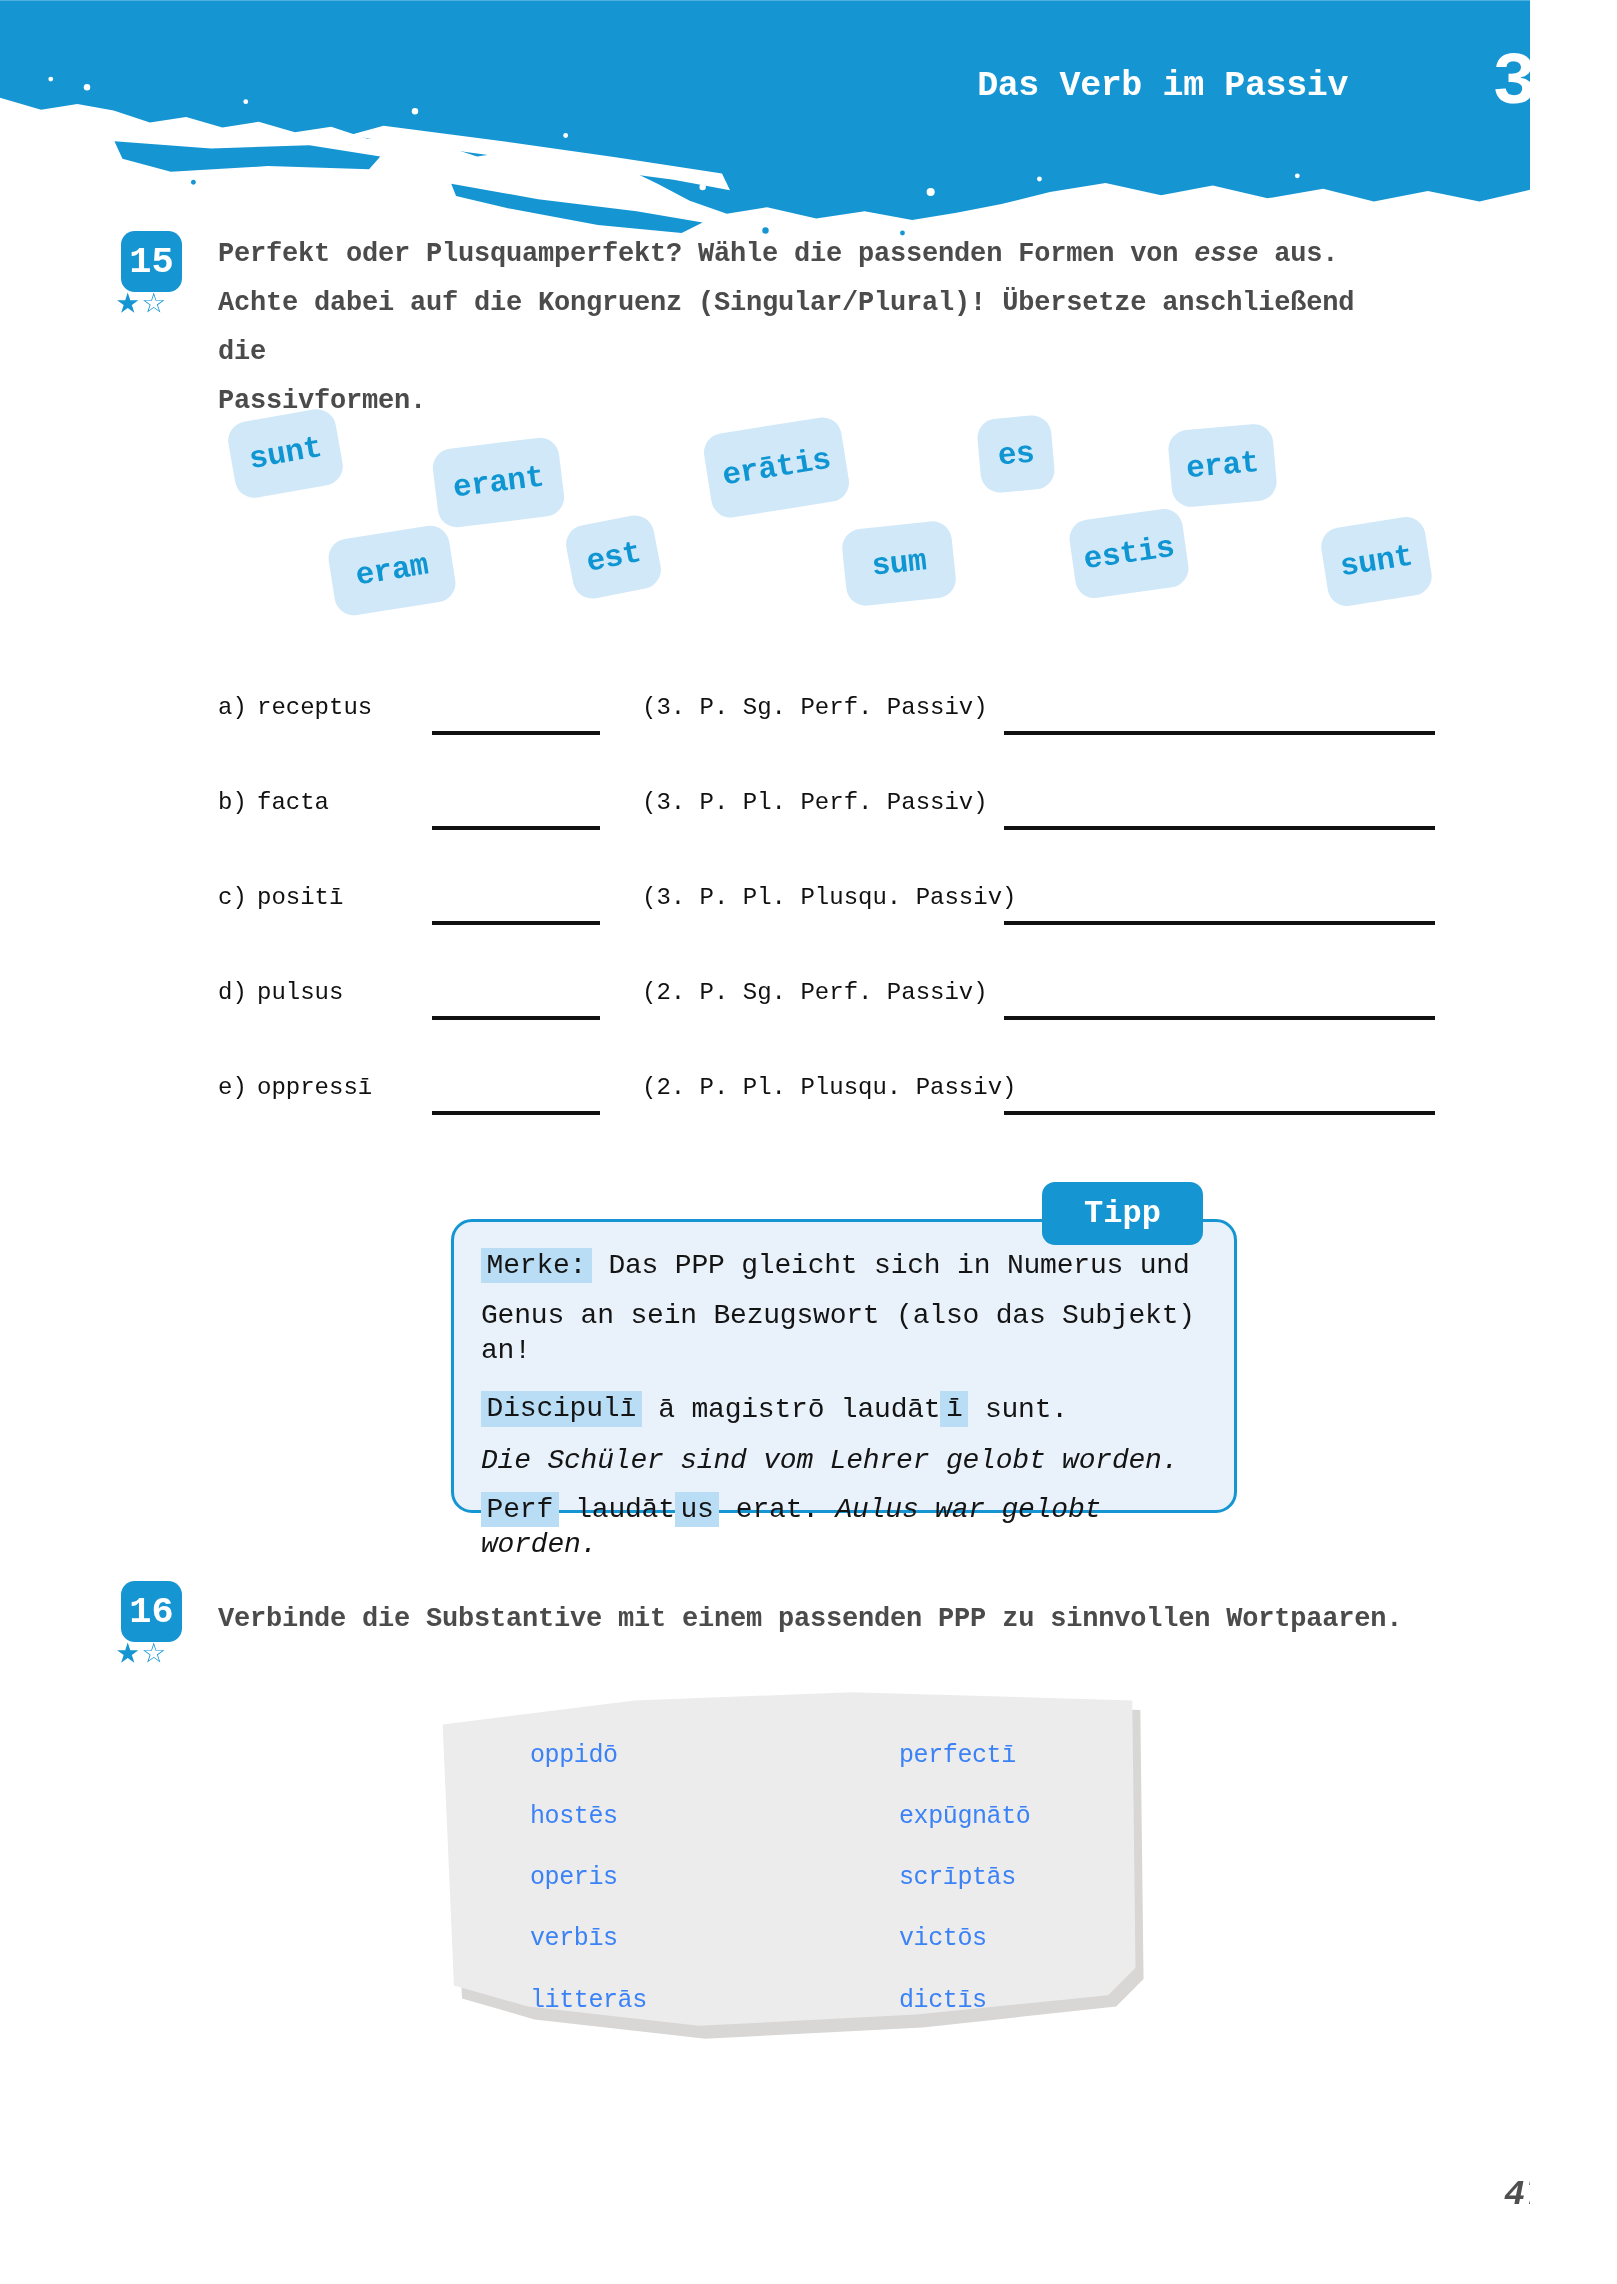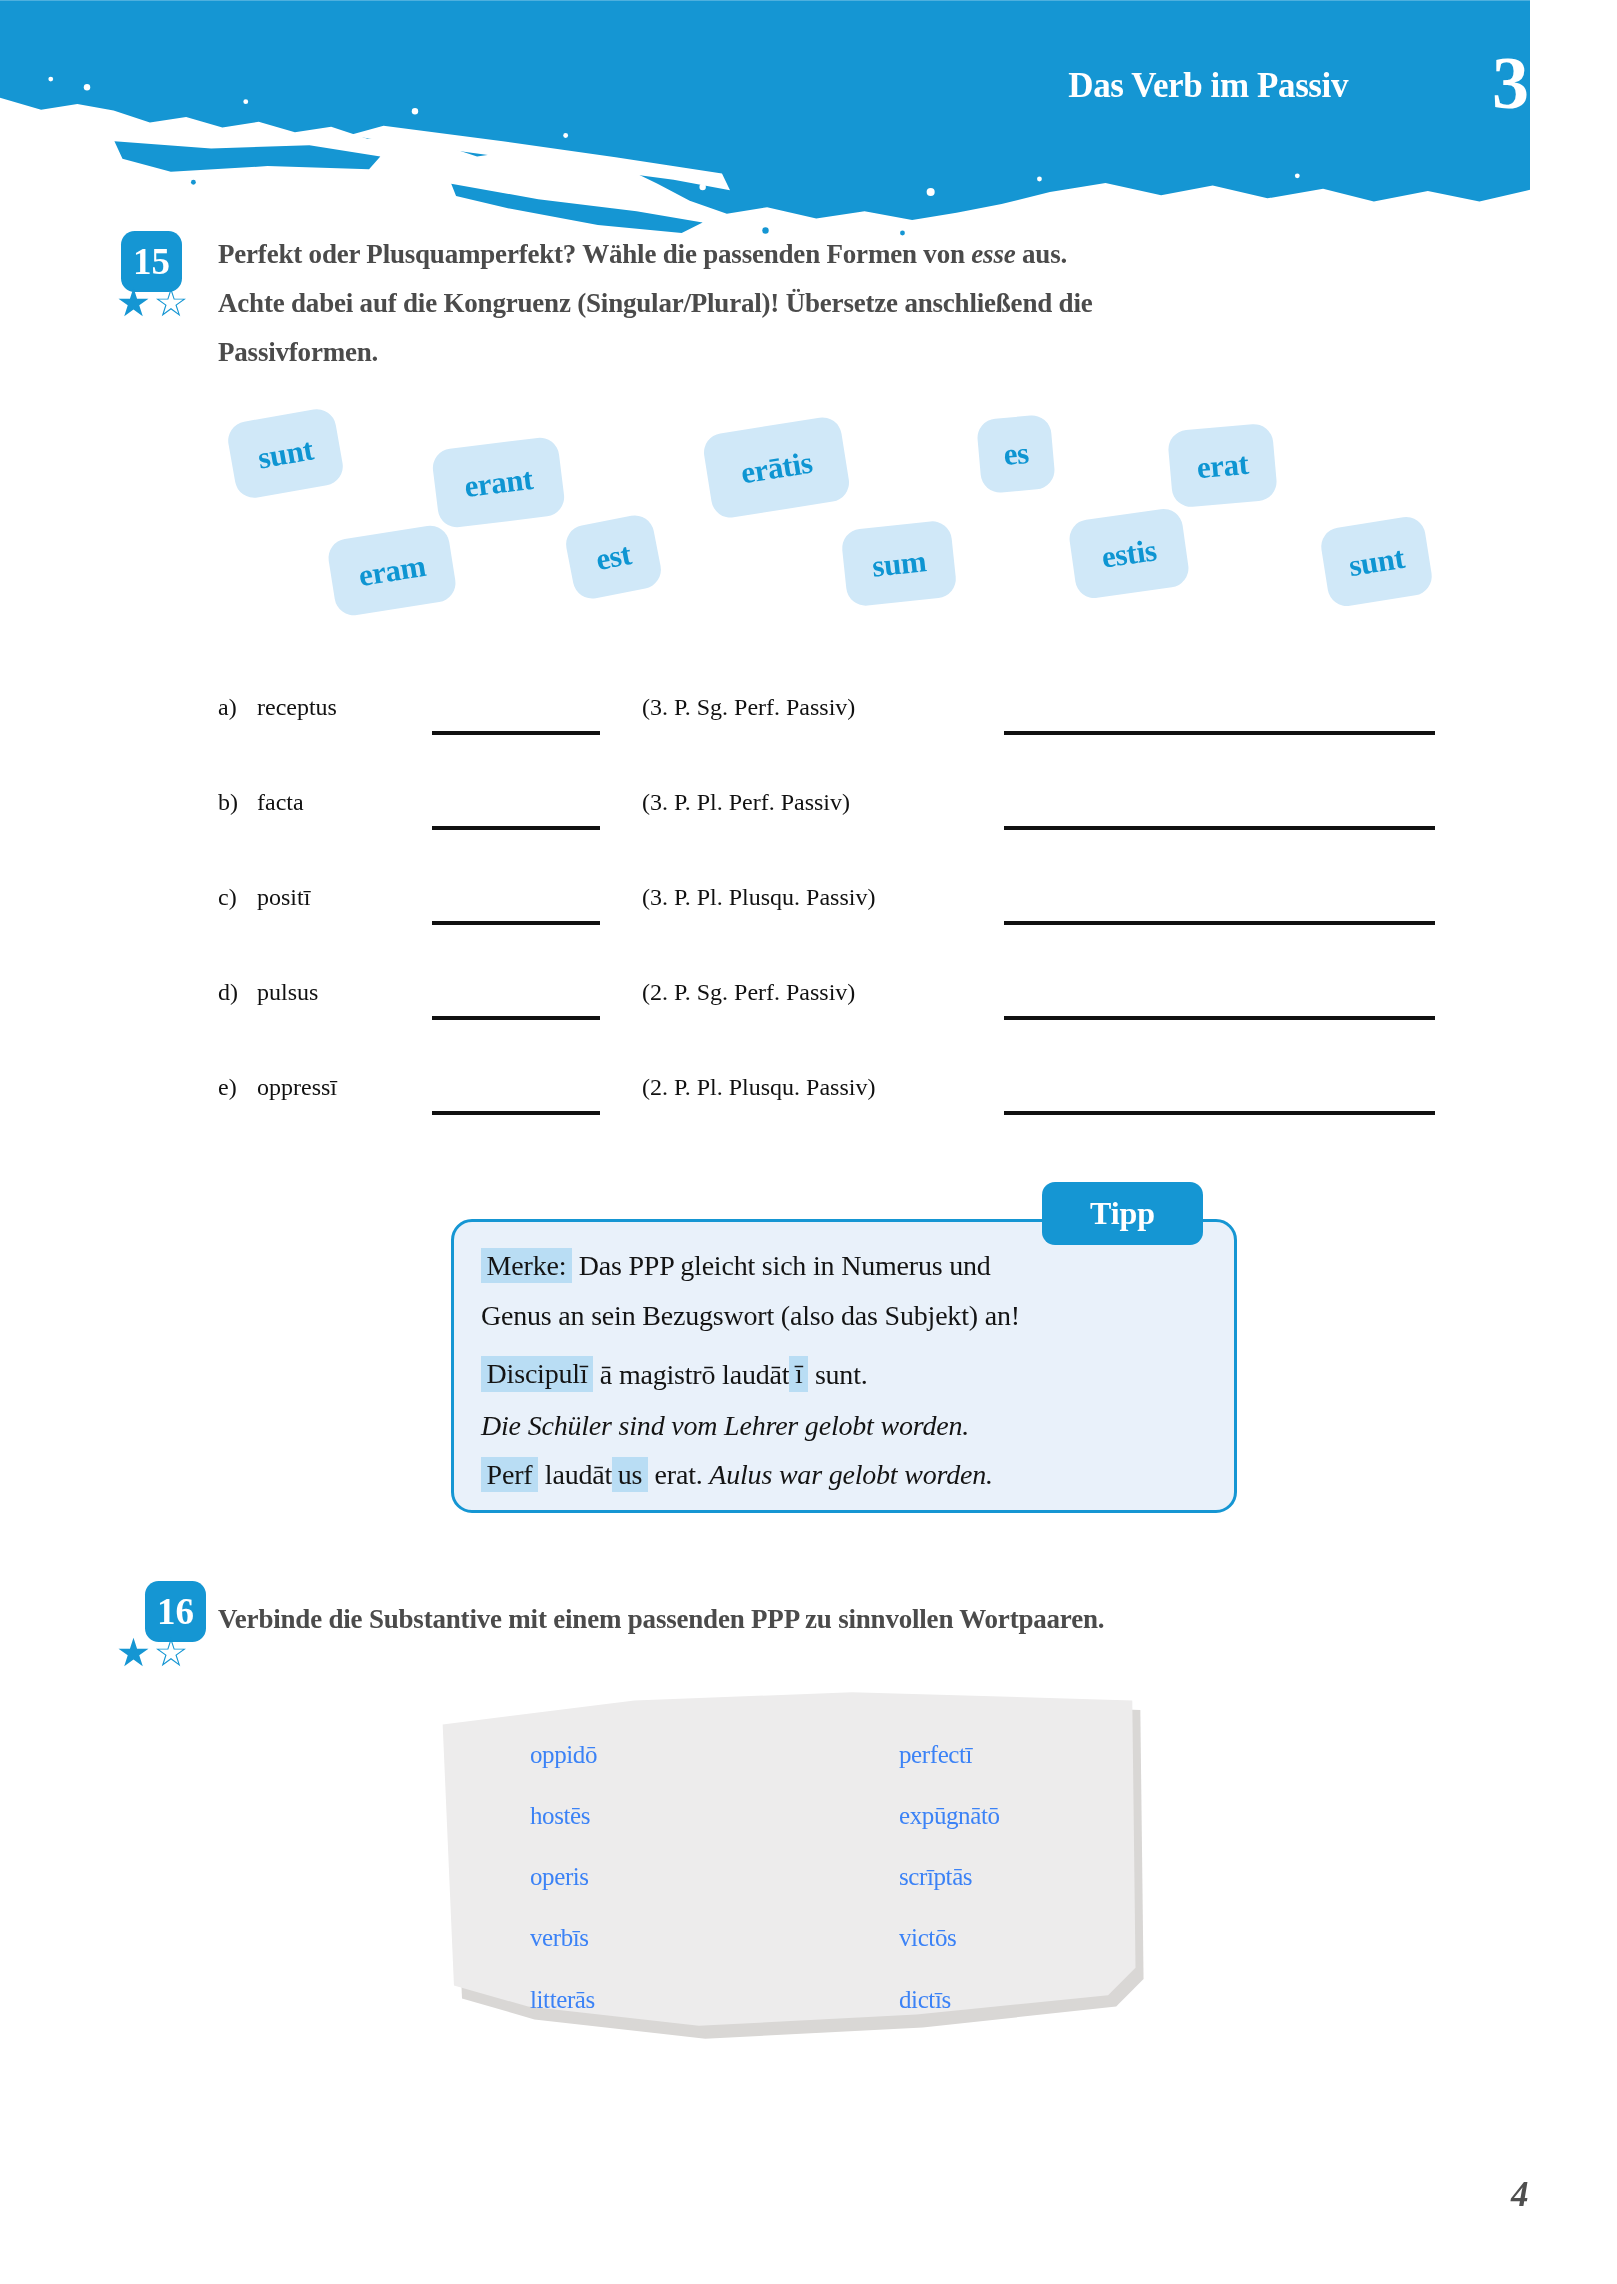--- a/index.html
+++ b/index.html
@@ -1,21 +1,21 @@
 <!DOCTYPE html>
 <html style="font-size:13px"><head>
 <meta charset="utf-8">
 <style>
   html,body{margin:0;padding:0;background:#ffffff;}
   .page{
     position:relative;
     width:1530px;height:2284px;
     background:#ffffff;
     overflow:hidden;
-    font-family:Liberation Serif, serif;
+    font-family:Liberation Mono, monospace;
     color:#141414;
   }
   
   .brush{position:absolute;left:0;top:0;}
   .header-title{
     position:absolute;right:182px;top:66px;
     font-size:35px;font-weight:bold;color:#ffffff;letter-spacing:-0.4px;
     white-space:nowrap;
   }
   .header-chapter{
@@ -23,21 +23,21 @@
     font-size:74px;font-weight:bold;color:#ffffff;line-height:89px;
   }
   
   .badge{
     position:absolute;width:61px;height:61px;
     background:#1596d3;border-radius:13.7px;
     display:flex;align-items:center;justify-content:center;
     color:#ffffff;font-size:37px;font-weight:bold;
   }
   .badge15{left:121px;top:231px;}
-  .badge16{left:121px;top:1581px;margin-left:24px;}
+  .badge16{left:121px;top:1581px;}
   .stars{position:absolute;font-size:39px;color:#1596d3;letter-spacing:2.4px;line-height:42px;white-space:nowrap;}
   .stars15{left:116px;top:282px;}
   .stars16{left:116px;top:1632px;}
   
   .instruction{
     position:absolute;left:218px;
     font-size:27px;font-weight:bold;color:#4b4b4b;
     line-height:49px;letter-spacing:-0.2px;
   }
   .instr15{top:230px;width:1144px;}

